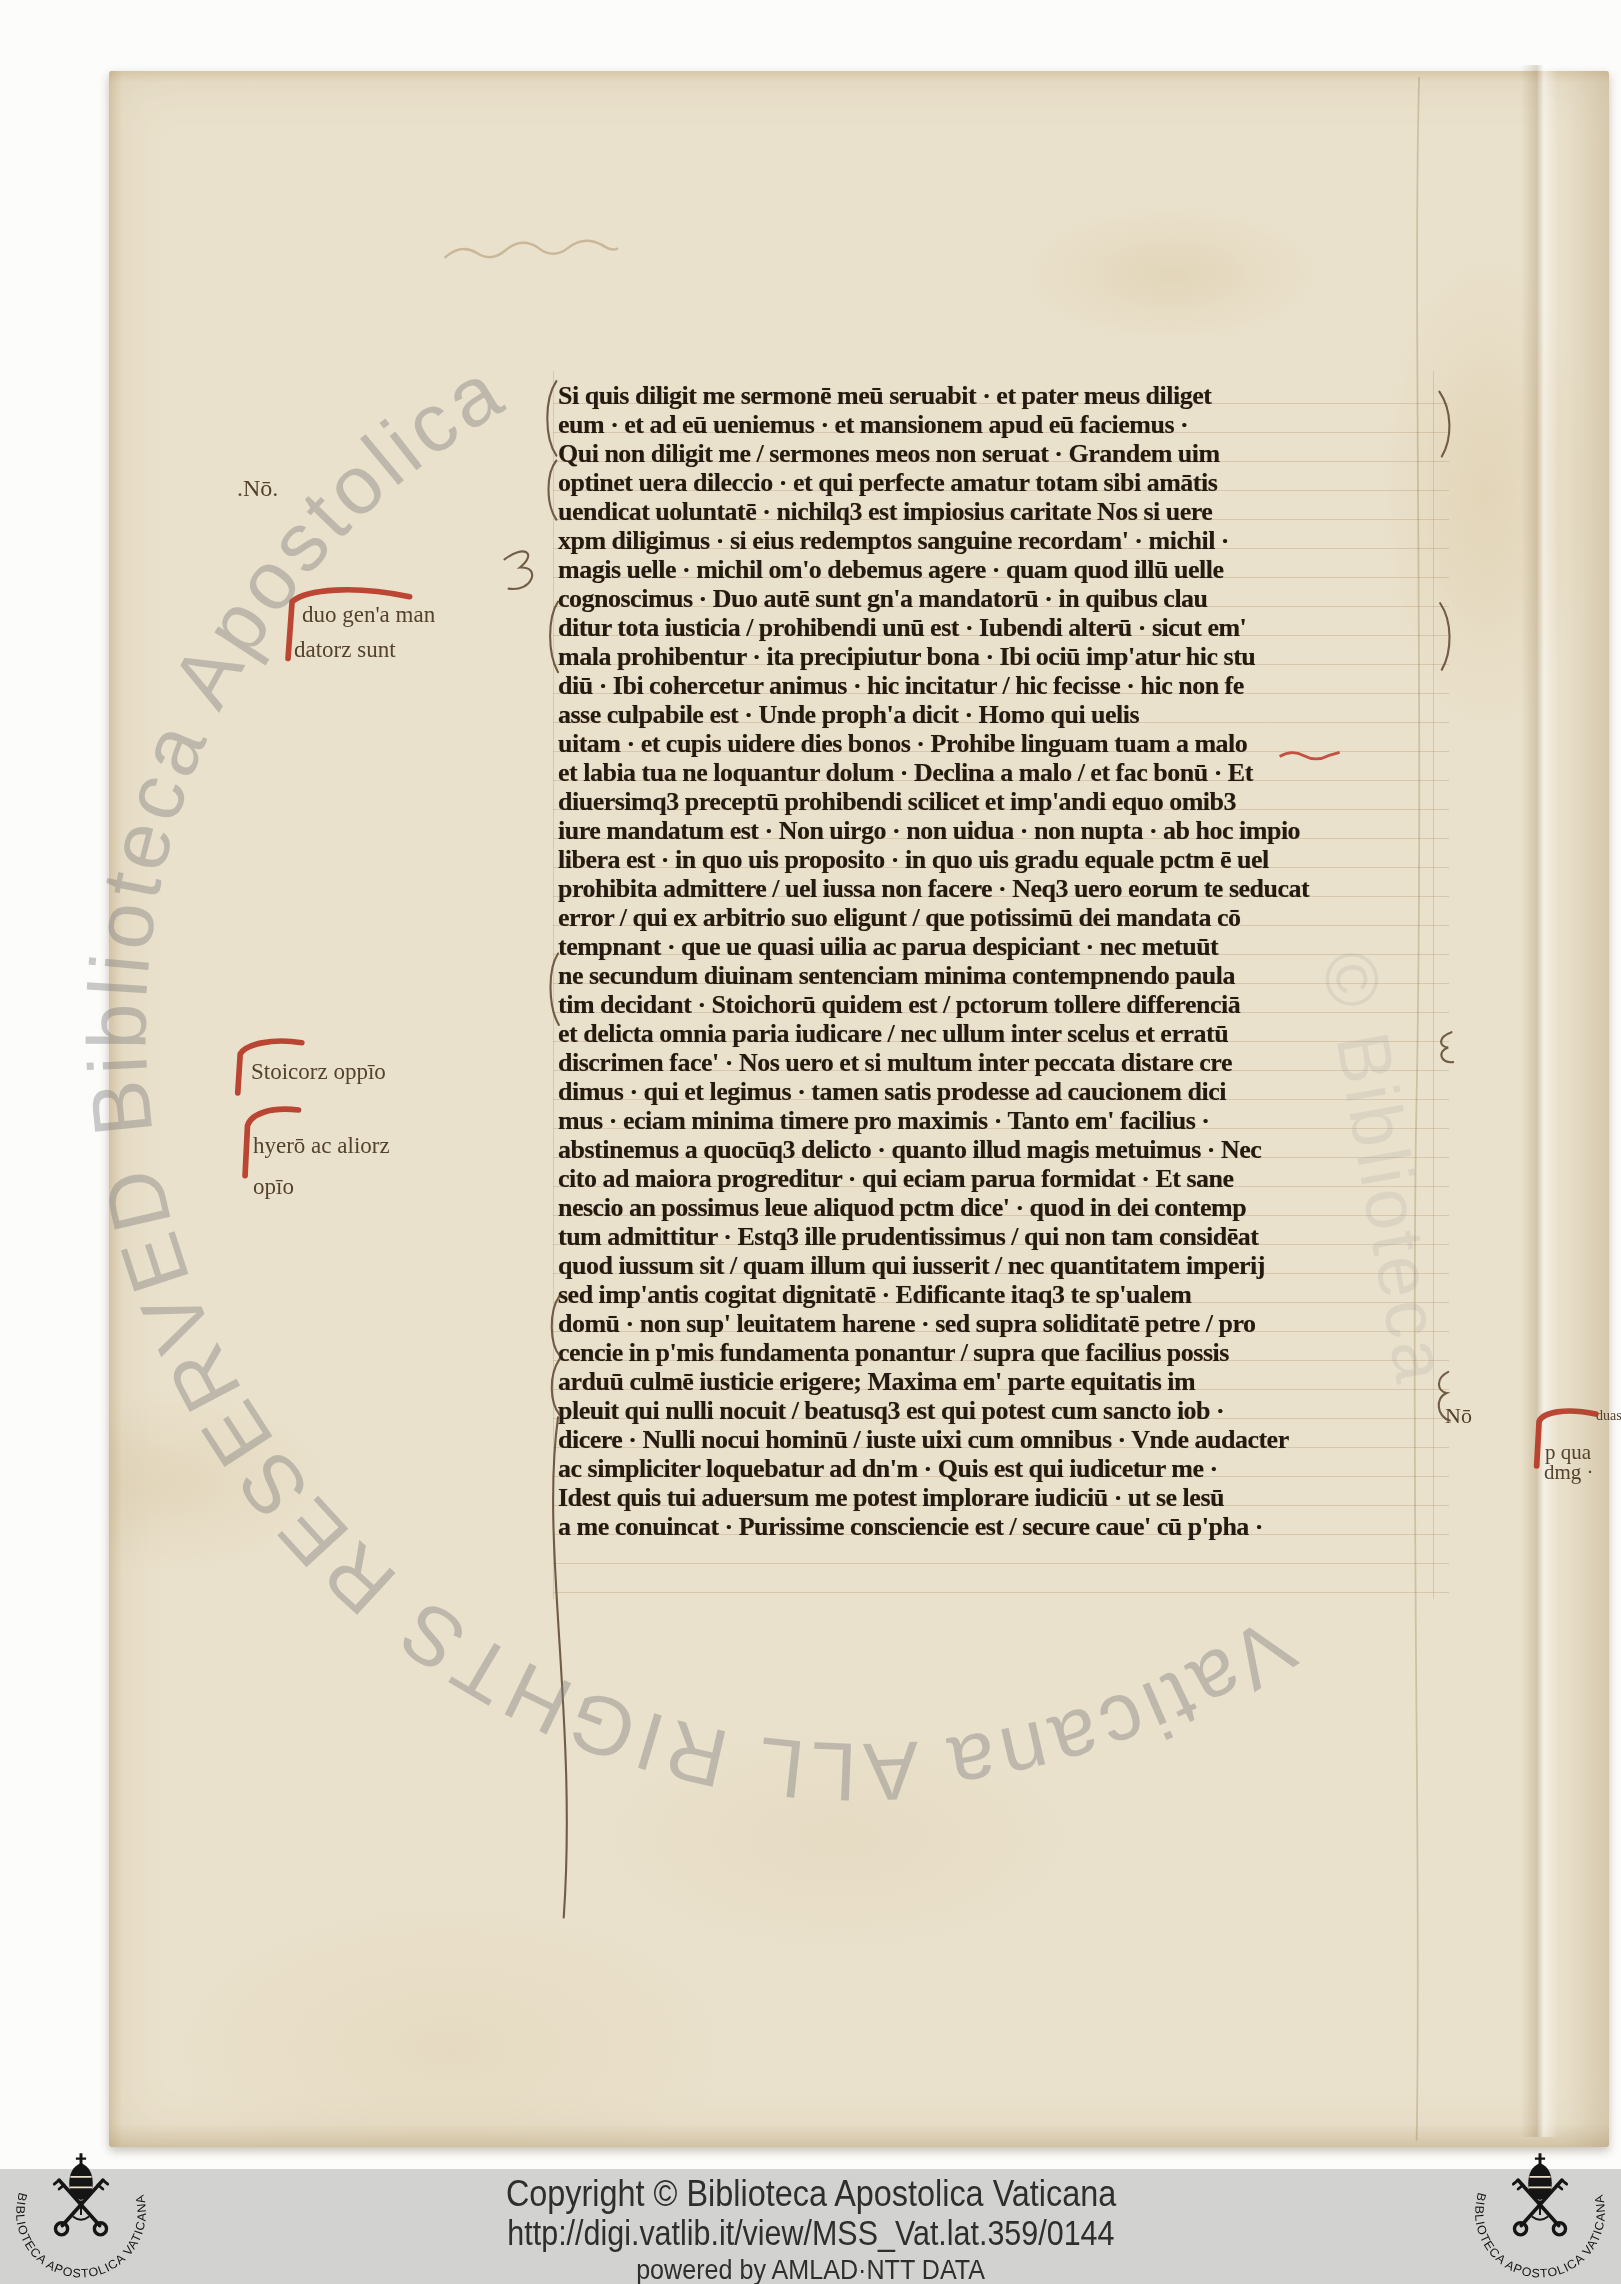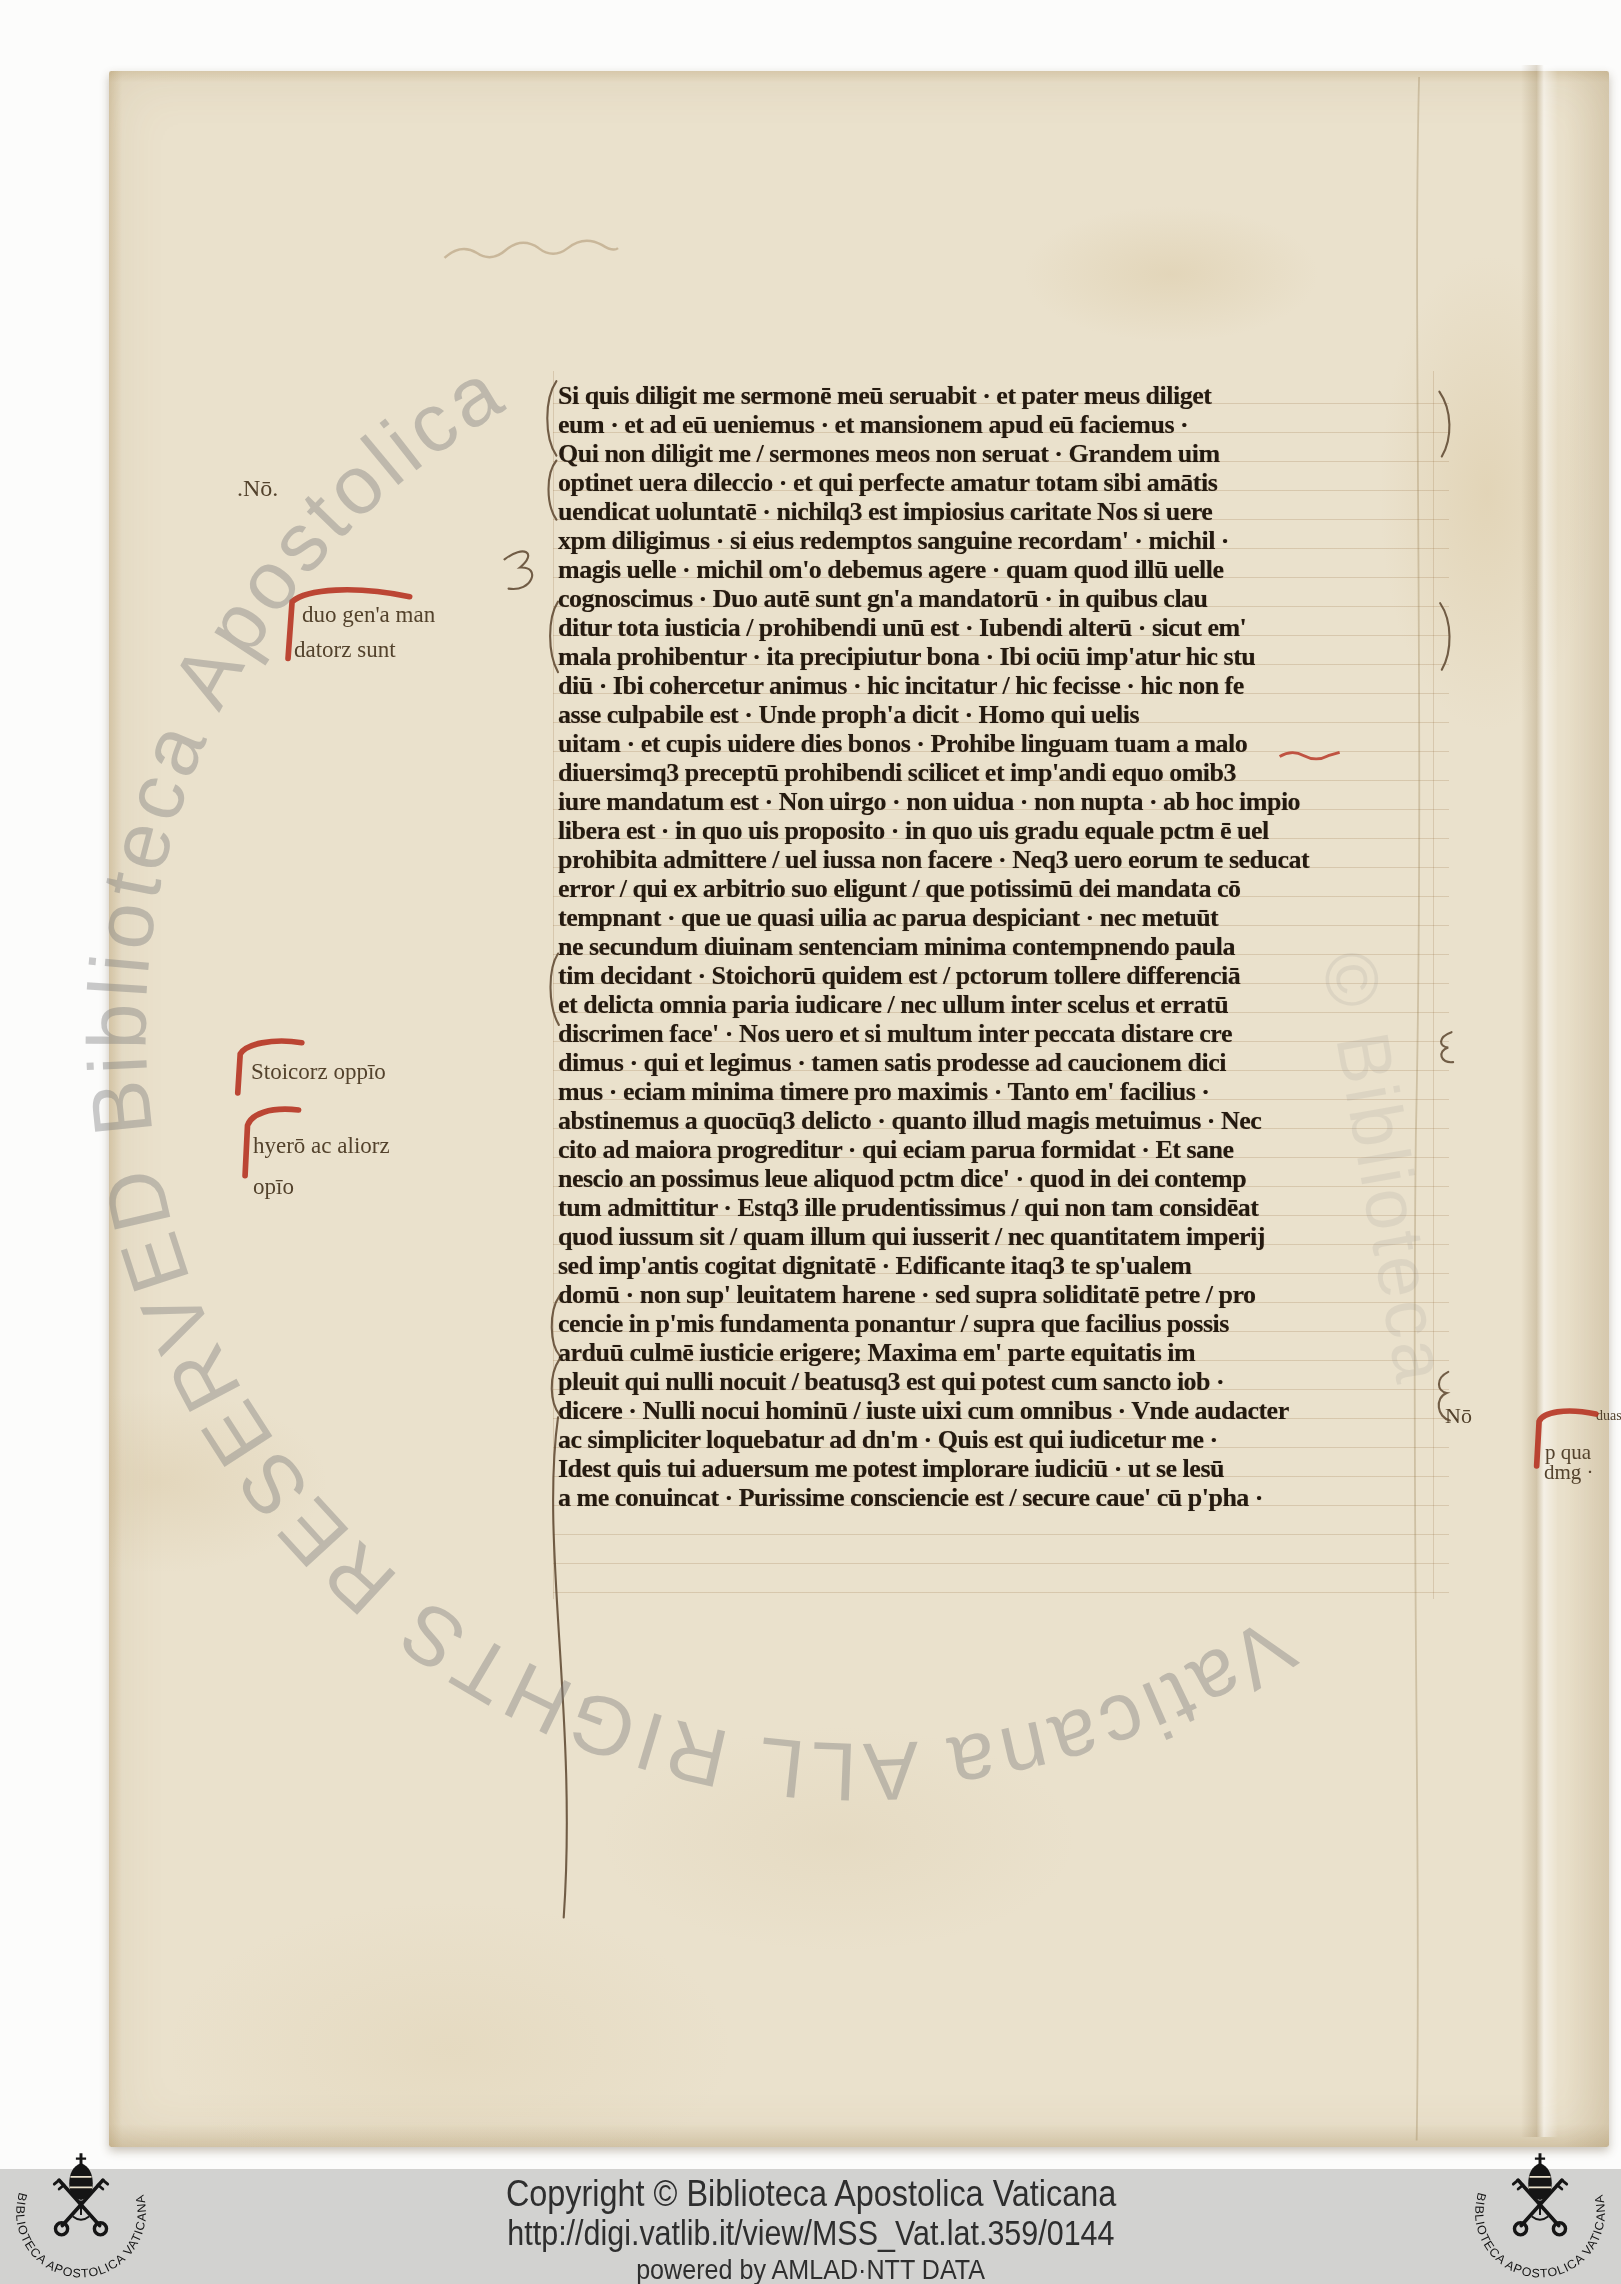--- a/index.html
+++ b/index.html
@@ -67,20 +67,21 @@
         <div class="ms-line">optinet uera dileccio · et qui perfecte amatur totam sibi amātis</div>
         <div class="ms-line">uendicat uoluntatē · nichilq3 est impiosius caritate Nos si uere</div>
         <div class="ms-line">xpm diligimus · si eius redemptos sanguine recordam' · michil ·</div>
         <div class="ms-line">magis uelle · michil om'o debemus agere · quam quod illū uelle</div>
         <div class="ms-line">cognoscimus · Duo autē sunt gn'a mandatorū · in quibus clau</div>
         <div class="ms-line">ditur tota iusticia / prohibendi unū est · Iubendi alterū · sicut em'</div>
         <div class="ms-line">mala prohibentur · ita precipiutur bona · Ibi ociū imp'atur hic stu</div>
         <div class="ms-line">diū · Ibi cohercetur animus · hic incitatur / hic fecisse · hic non fe</div>
         <div class="ms-line">asse culpabile est · Unde proph'a dicit · Homo qui uelis</div>
         <div class="ms-line">uitam · et cupis uidere dies bonos · Prohibe linguam tuam a malo</div>
+        <div class="ms-line">et labia tua ne loquantur dolum · Declina a malo / et fac bonū · Et</div>
         <div class="ms-line">diuersimq3 preceptū prohibendi scilicet et imp'andi equo omib3</div>
         <div class="ms-line">iure mandatum est · Non uirgo · non uidua · non nupta · ab hoc impio</div>
         <div class="ms-line">libera est · in quo uis proposito · in quo uis gradu equale pctm ē uel</div>
         <div class="ms-line">prohibita admittere / uel iussa non facere · Neq3 uero eorum te seducat</div>
         <div class="ms-line">error / qui ex arbitrio suo eligunt / que potissimū dei mandata cō</div>
         <div class="ms-line">tempnant · que ue quasi uilia ac parua despiciant · nec metuūt</div>
         <div class="ms-line">ne secundum diuinam sentenciam minima contempnendo paula</div>
         <div class="ms-line">tim decidant · Stoichorū quidem est / pctorum tollere differenciā</div>
         <div class="ms-line">et delicta omnia paria iudicare / nec ullum inter scelus et erratū</div>
         <div class="ms-line">discrimen face' · Nos uero et si multum inter peccata distare cre</div>

